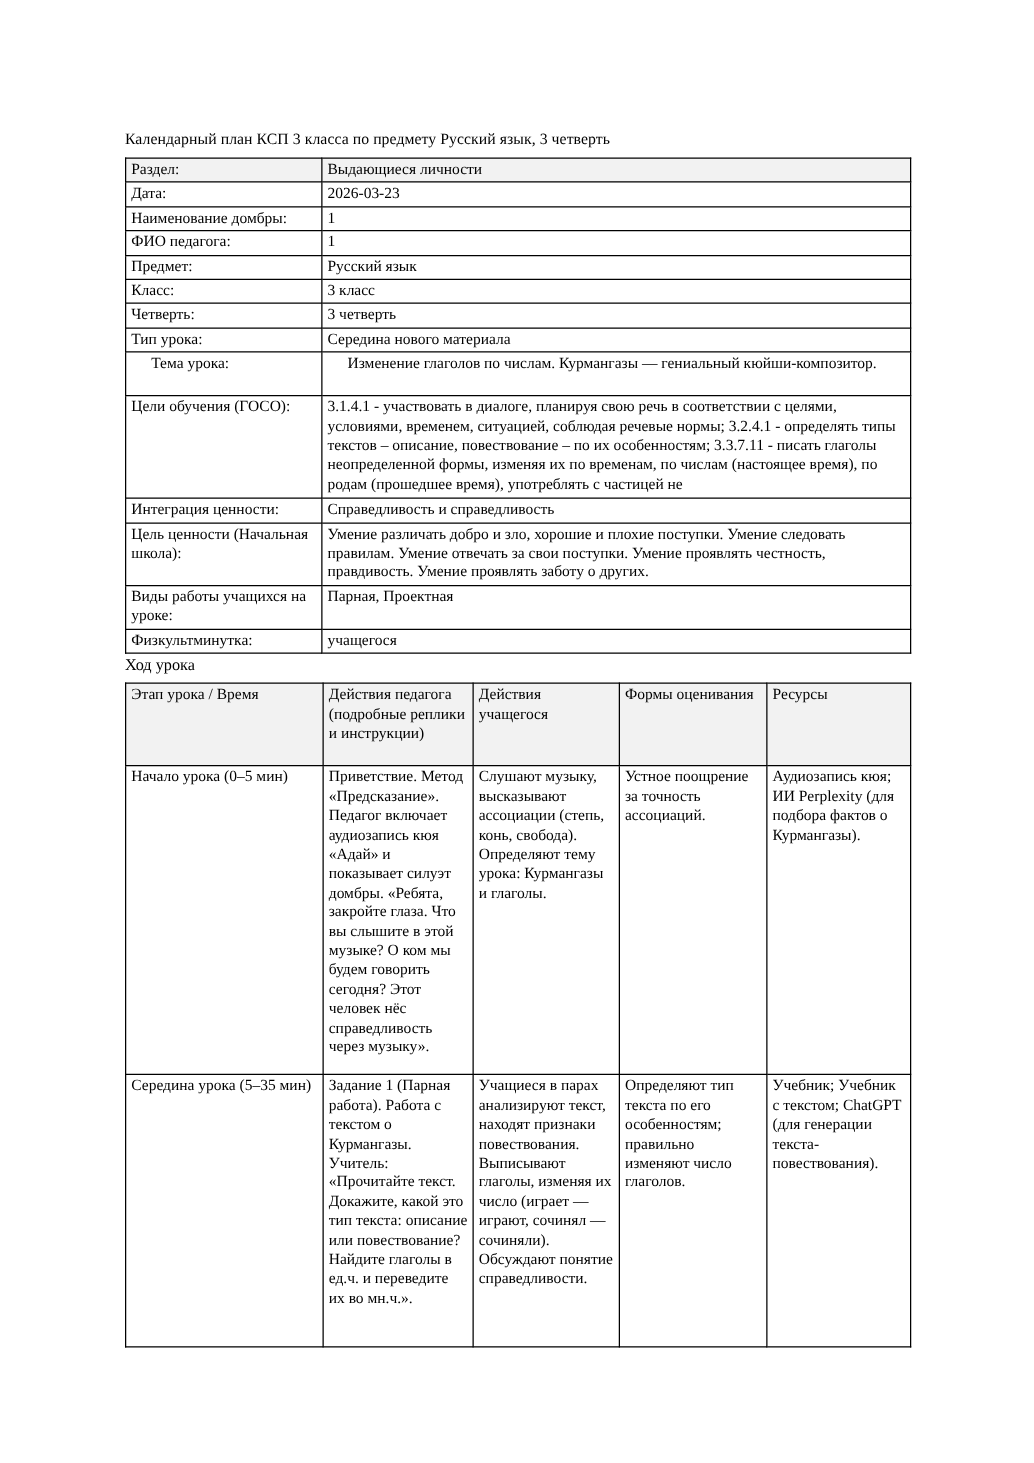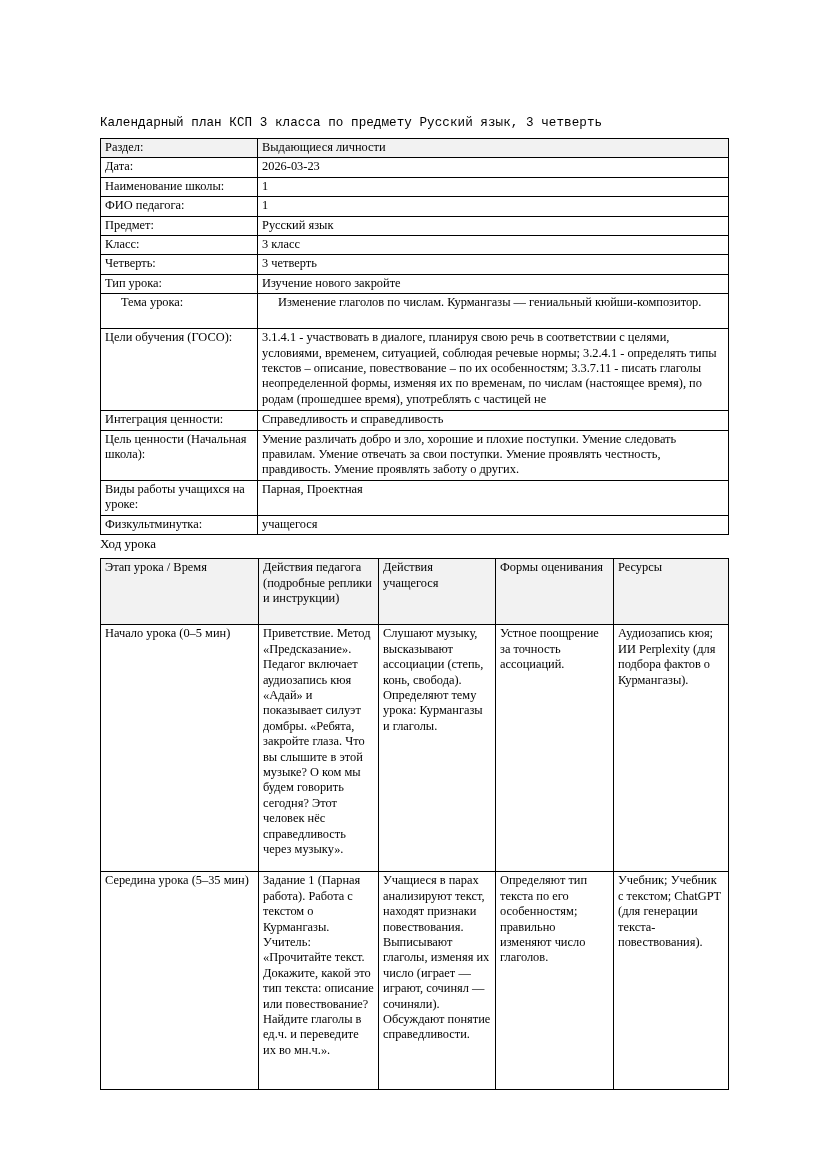--- a/index.html
+++ b/index.html
@@ -19,24 +19,23 @@
   .page {
     position: relative;
     width: 827px;
     height: 1170px;
     box-sizing: border-box;
     padding: 99px 100px 0 100px;
   }
   .doc-title {
     font-size: 12.6px;
     line-height: 16px;
-    margin: 16px 0 7px 0;
+    margin: 4px 0 7px 0;
     letter-spacing: 0.05px;
     white-space: nowrap;
-    font-family: Liberation Mono, monospace;
   }
   table.grid {
     border-collapse: collapse;
     table-layout: fixed;
     width: 628px;
     font-size: 12.4px;
     line-height: 15.4px;
   }
   table.grid td, table.grid th {
     border: 1px solid #000000;
@@ -92,42 +91,42 @@
     <tbody>
       <tr class="shaded">
         <td class="label">Раздел:</td>
         <td class="value">Выдающиеся личности</td>
       </tr>
       <tr>
         <td class="label">Дата:</td>
         <td class="value">2026-03-23</td>
       </tr>
       <tr>
-        <td class="label">Наименование школы:</td>
+        <td class="label">Наименование домбры:</td>
         <td class="value">1</td>
       </tr>
       <tr>
         <td class="label">ФИО педагога:</td>
         <td class="value">1</td>
       </tr>
       <tr>
         <td class="label">Предмет:</td>
         <td class="value">Русский язык</td>
       </tr>
       <tr>
         <td class="label">Класс:</td>
         <td class="value">3 класс</td>
       </tr>
       <tr>
         <td class="label">Четверть:</td>
         <td class="value">3 четверть</td>
       </tr>
       <tr>
         <td class="label">Тип урока:</td>
-        <td class="value">Изучение нового закройте</td>
+        <td class="value">Середина нового материала</td>
       </tr>
       <tr>
         <td class="label tall-1">Тема урока:</td>
         <td class="value tall-1">Изменение глаголов по числам. Курмангазы — гениальный кюйши-композитор.</td>
       </tr>
       <tr>
         <td class="label tall-2">Цели обучения (ГОСО):</td>
         <td class="value tall-2">3.1.4.1 - участвовать в диалоге, планируя свою речь в соответствии с целями, условиями, временем, ситуацией, соблюдая речевые нормы; 3.2.4.1 - определять типы текстов – описание, повествование – по их особенностям; 3.3.7.11 - писать глаголы неопределенной формы, изменяя их по временам, по числам (настоящее время), по родам (прошедшее время), употреблять с частицей не</td>
       </tr>
       <tr>

